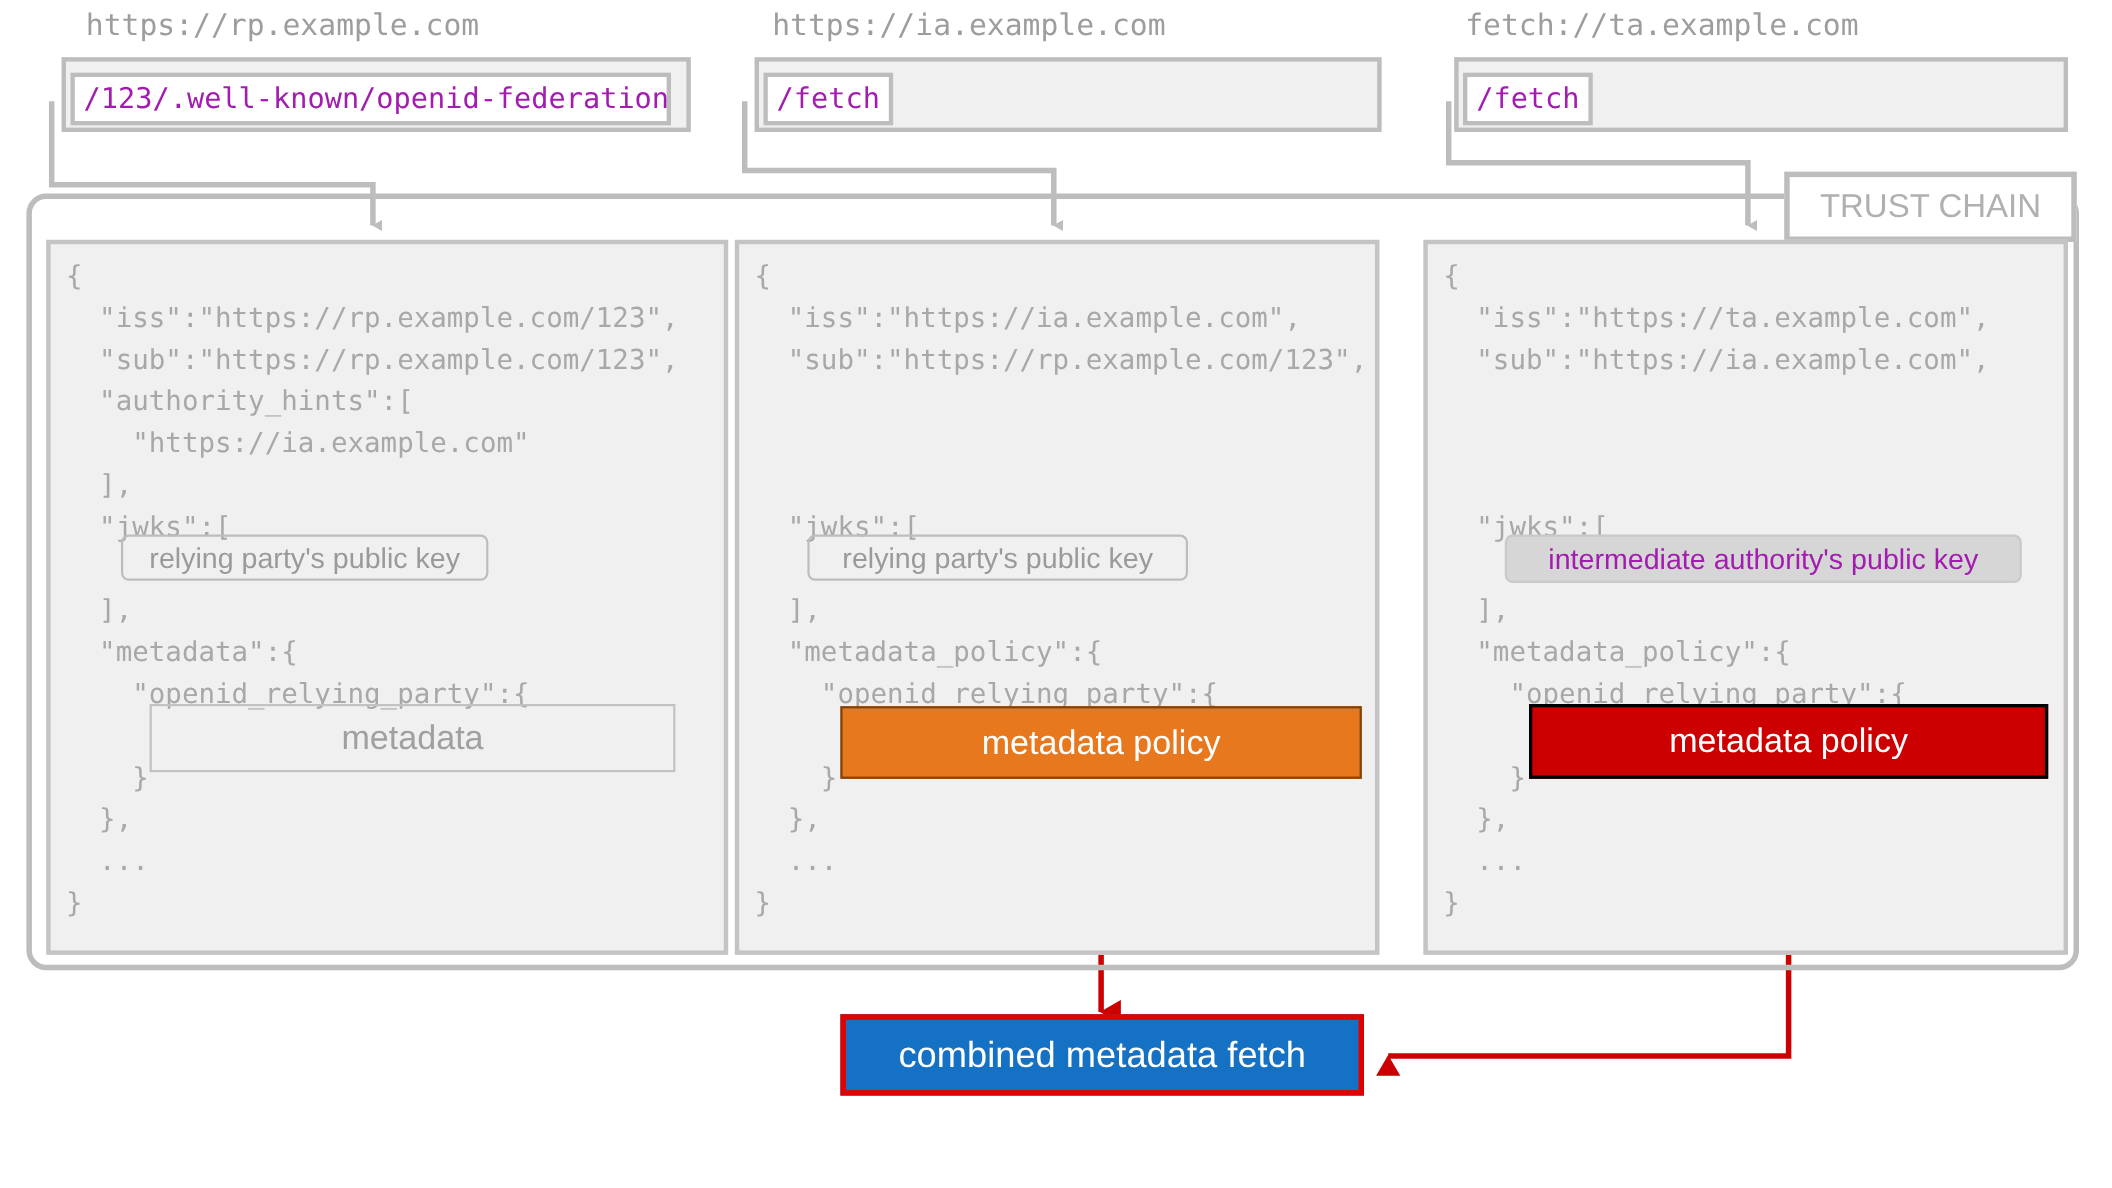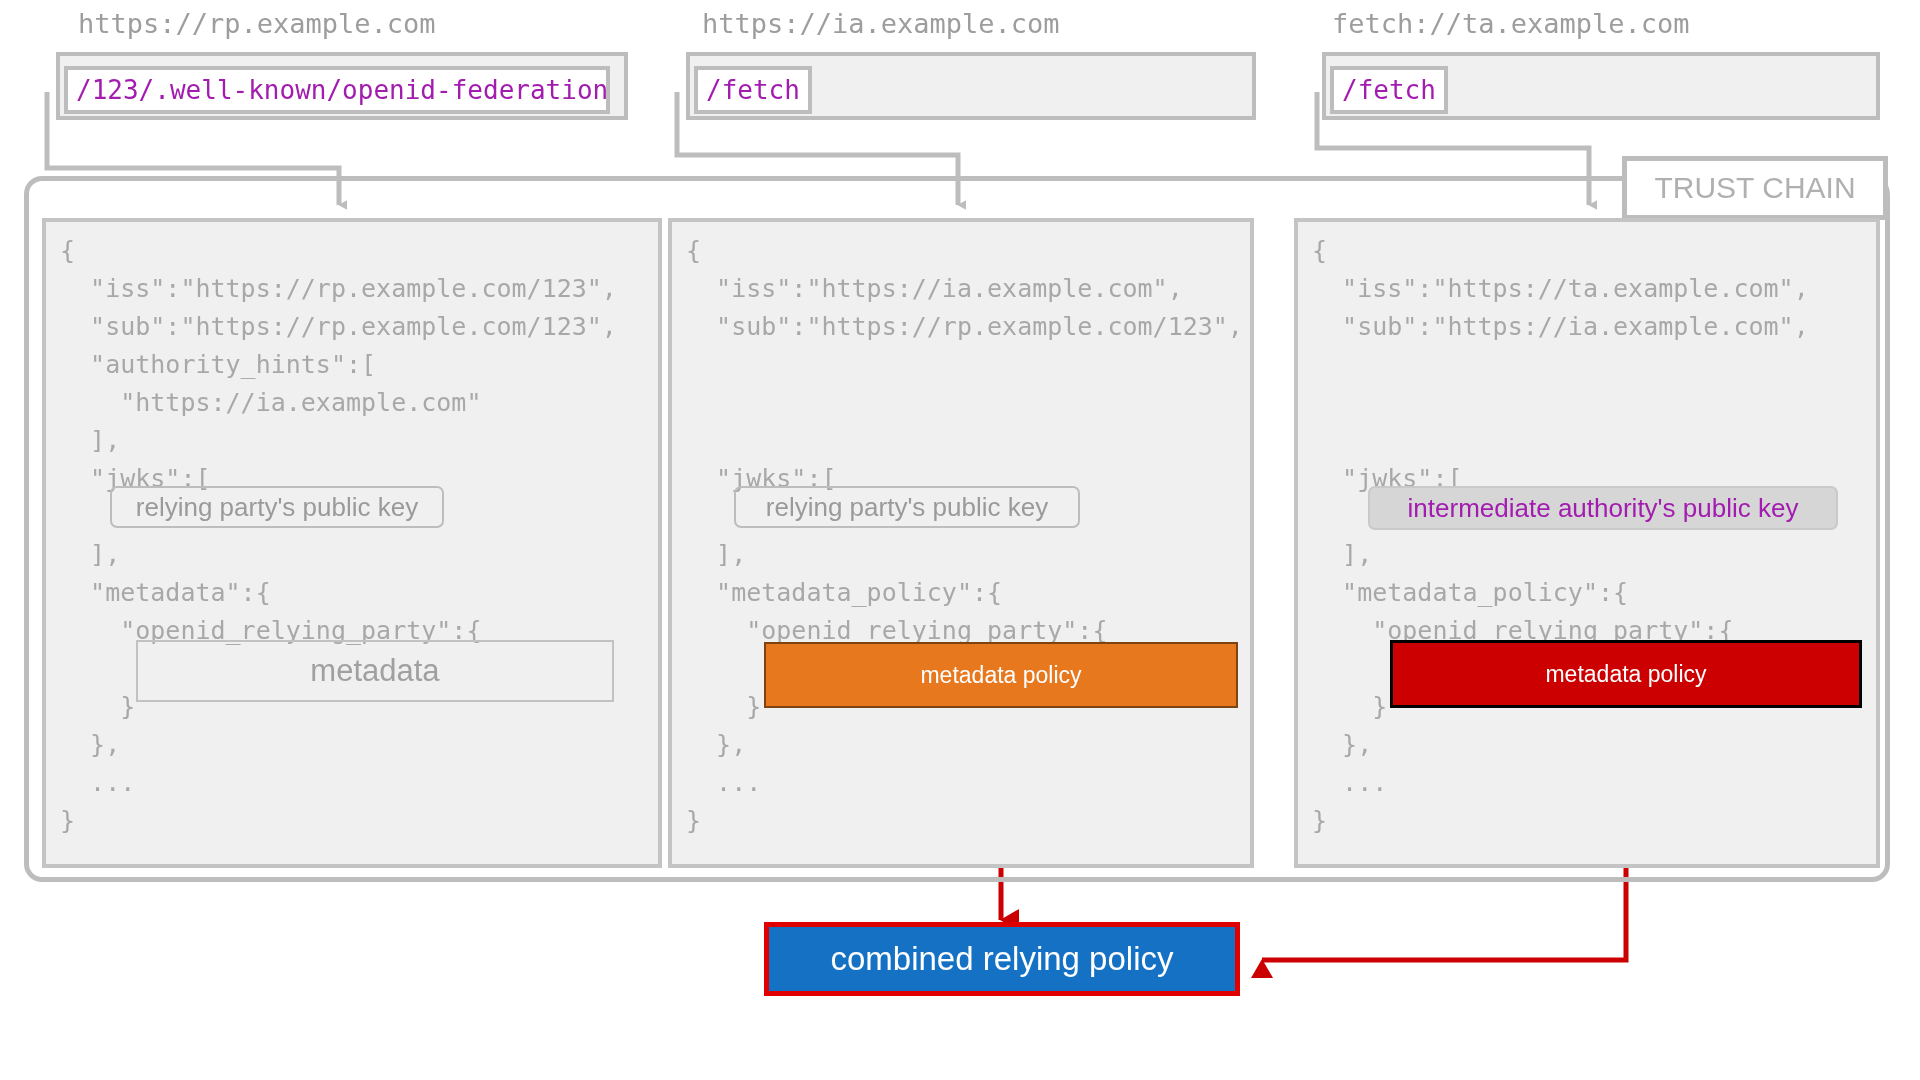--- a/index.html
+++ b/index.html
@@ -117,21 +117,21 @@
     justify-content: center;
     white-space: nowrap;
   }
 
   
   .policy-box {
     display: flex;
     align-items: center;
     justify-content: center;
     font-family: "Liberation Sans", sans-serif;
-    font-size: 23px;
+    font-size: 31px;
     color: #ffffff;
     white-space: nowrap;
   }
   .policy-orange {
     background: #e8781e;
     border: 2px solid #7d4411;
   }
   .policy-red {
     background: #cc0000;
     border: 3px solid #000000;
@@ -263,15 +263,15 @@
     "openid_relying_party":{
 
     }
   },
   ...
 }</div>
   </div>
   <div class="abs key-chip filled" style="left:1368px; top:486px; width:470px; height:44px;">intermediate authority's public key</div>
   <div class="abs policy-box policy-red" style="left:1390px; top:640px; width:472px; height:68px;">metadata policy</div>
 
-  <div class="abs policy-box policy-blue" style="left:764px; top:922px; width:476px; height:74px;">combined relying policy</div>
+  <div class="abs policy-box policy-blue" style="left:764px; top:922px; width:476px; height:74px;">combined metadata fetch</div>
 
 </div>
 
 </body></html>

